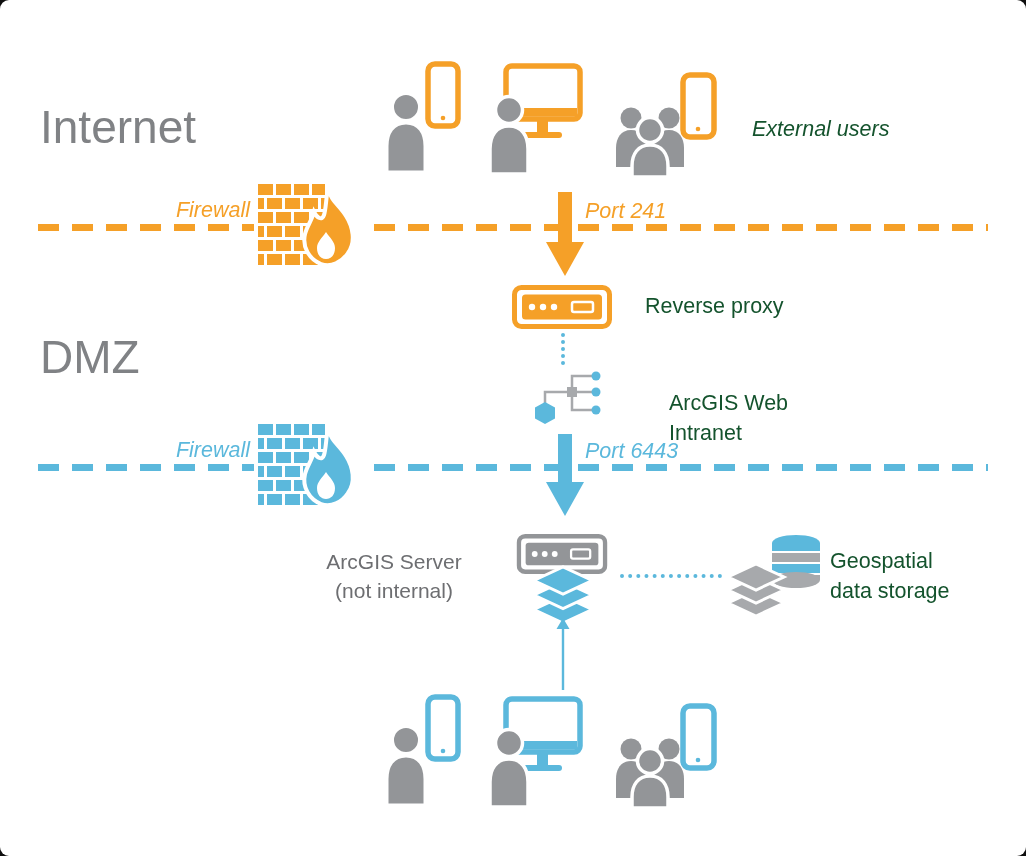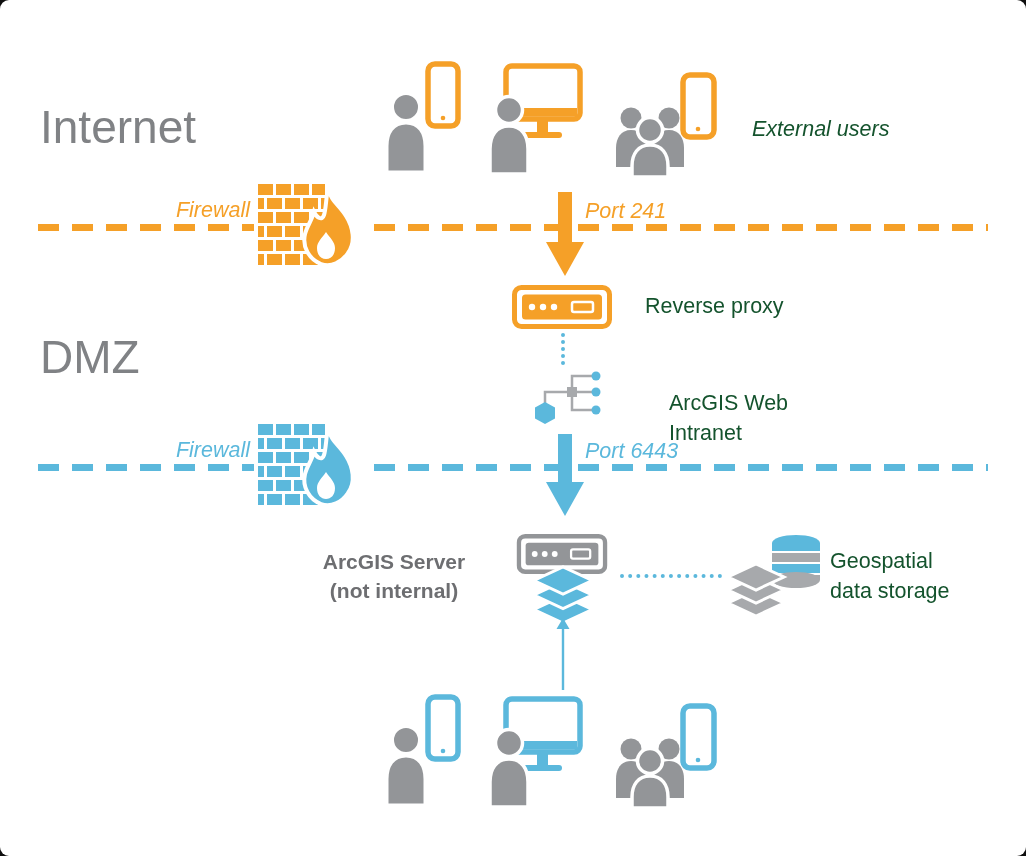--- a/index.html
+++ b/index.html
@@ -4,21 +4,21 @@
 <style>
   html,body{margin:0;padding:0;background:#0f0f0f;}
   .canvas{position:relative;width:1026px;height:856px;background:#ffffff;border-radius:9px;overflow:hidden;
           font-family:"Liberation Sans",sans-serif;}
   .abs{position:absolute;}
   .zone-label{position:absolute;left:40px;font-size:46px;font-weight:500;color:#808285;}
   .lbl{position:absolute;font-size:21.5px;color:#14532d;line-height:30px;}
   .lbl-i{font-style:italic;}
   .orange-t{color:#F5A028;}
   .blue-t{color:#5BB8DC;}
-  .bold-lbl{position:absolute;font-weight:bold;color:#6D6E71;font-size:21px;line-height:29px;text-align:center;}
+  .bold-lbl{position:absolute;font-weight:normal;color:#6D6E71;font-size:21px;line-height:29px;text-align:center;}
   .dash{position:absolute;height:7px;}
   .dash-orange{background:repeating-linear-gradient(90deg,#F5A028 0 21px,transparent 21px 34px);}
   .dash-blue{background:repeating-linear-gradient(90deg,#5BB8DC 0 21px,transparent 21px 34px);}
   .dot-v{position:absolute;border-left:4px dotted #5BB8DC;}
   .dot-h{position:absolute;border-top:4px dotted #5BB8DC;}
 </style>
 </head>
 <body>
 
 <div class="canvas">

